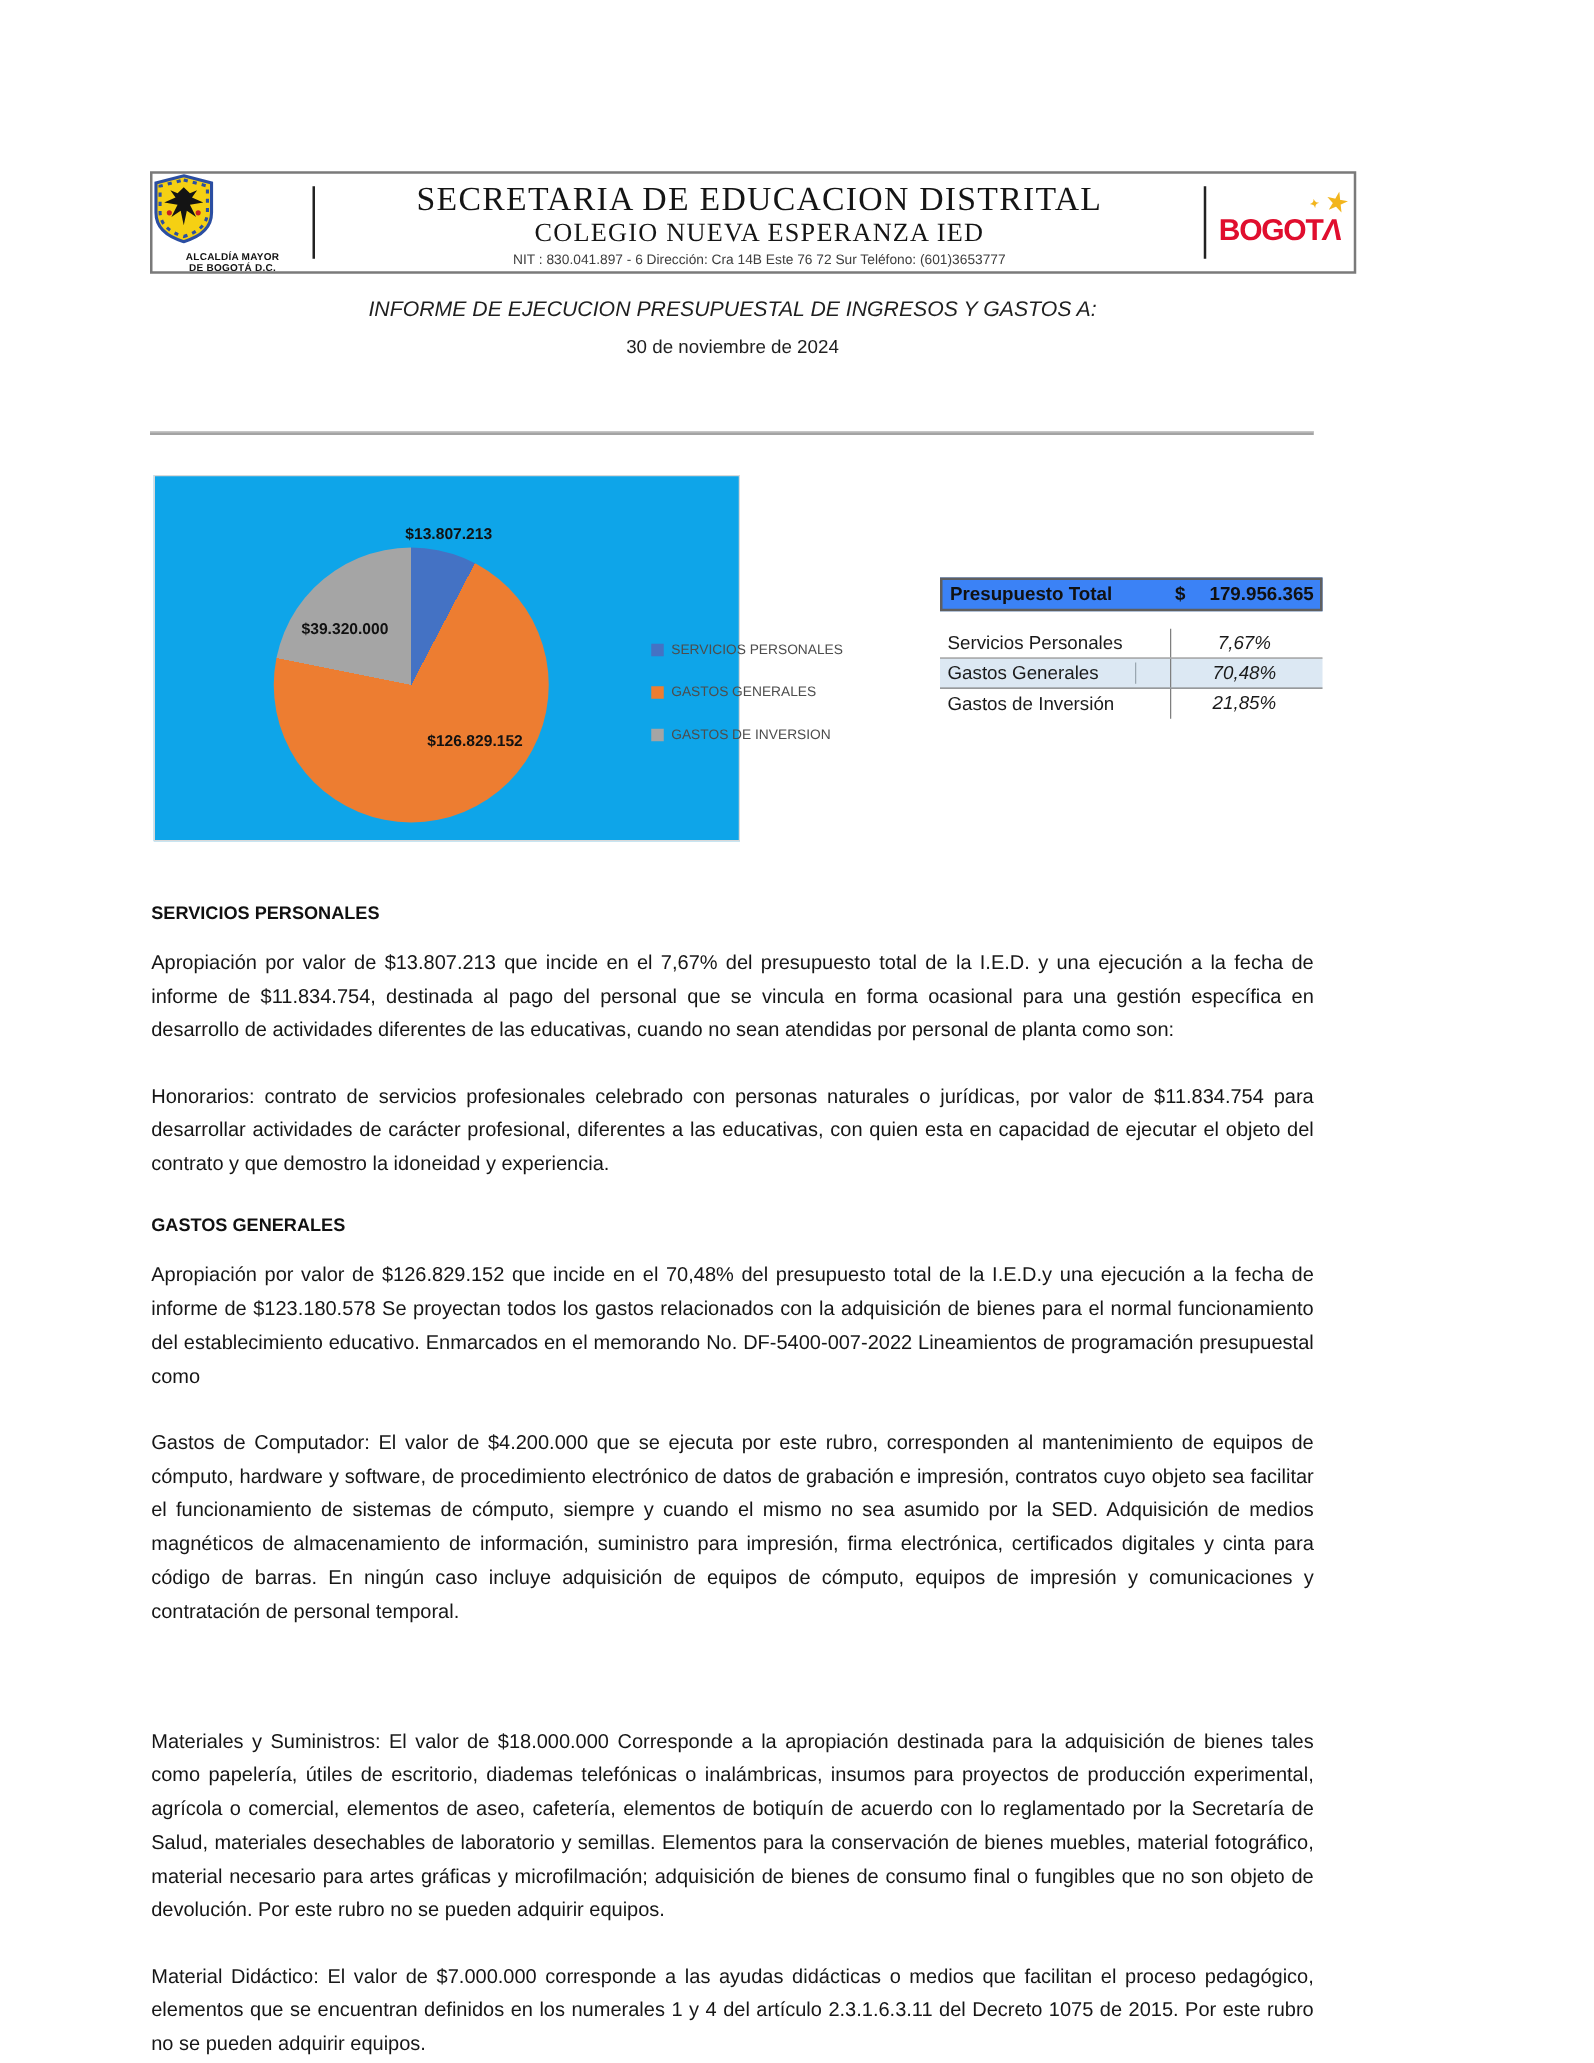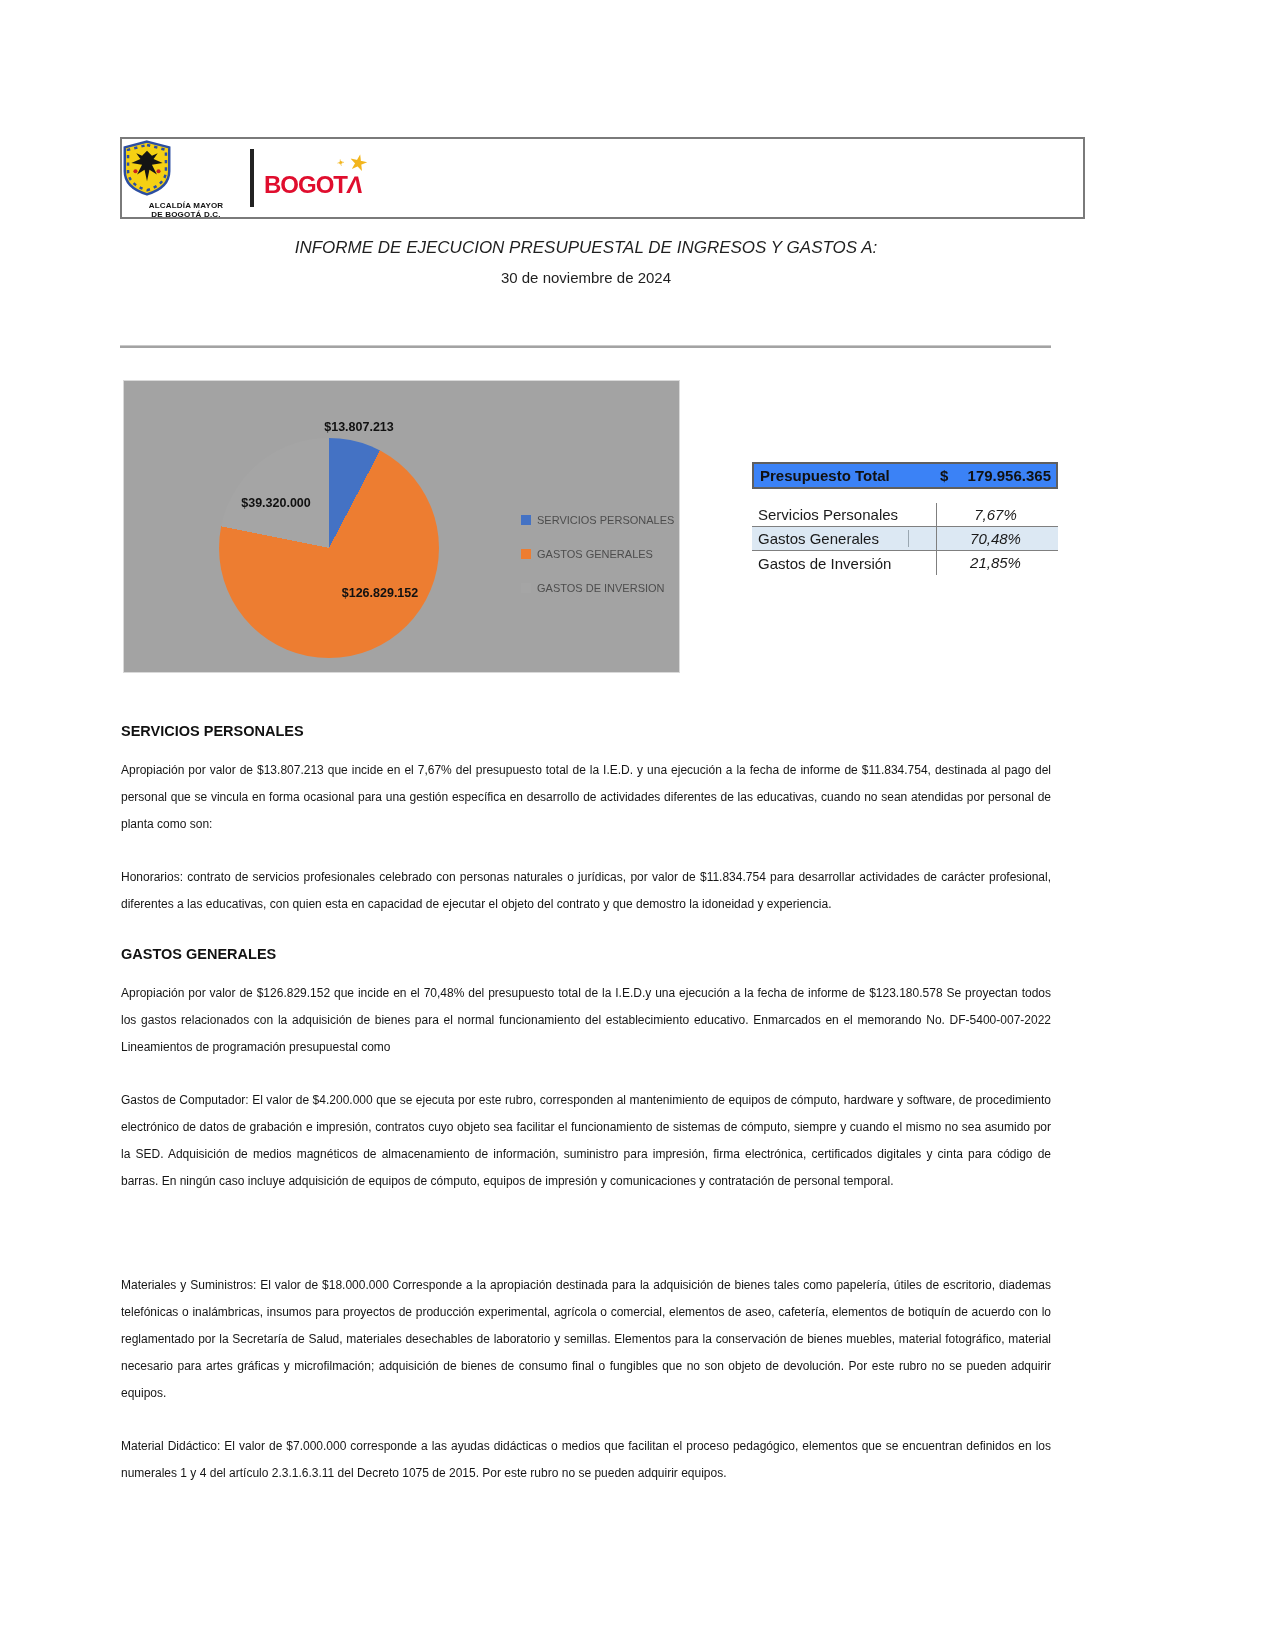--- a/index.html
+++ b/index.html
@@ -24,21 +24,21 @@
   .logo-star-small { position:absolute; top:-14px; right:18px; color:#f2b51d; font-size:9px; transform:rotate(-10deg); line-height:9px; }
 
   
   .doc-title { position:absolute; left:121px; top:238px; width:930px; text-align:center; font-size:17px; color:#1f1f1f;font-style:italic; }
   .doc-date  { position:absolute; left:121px; top:269px; width:930px; text-align:center; font-size:15px; color:#1f1f1f; }
   .section-banner { position:absolute; left:121px; top:327px; width:930px; text-align:center; font-size:13px; font-weight:bold; color:#111; }
   .section-rule { position:absolute; left:120px; top:345px; width:931px; height:3px; background:#a3a3a3; border-top:1px solid #c9c9c9; }
 
   
   .chart-row { position:absolute; left:121px; top:380px; width:937px; height:293px; }
-  .chart-box { position:absolute; left:2px; top:0; width:557px; height:293px; border:1px solid #d9d9d9; background:#a3a3a3; }
+  .chart-box { position:absolute; left:2px; top:0; width:469px; height:293px; border:1px solid #d9d9d9; background:#0ea5e9; }
   .pie { position:absolute; left:95px; top:57px; width:220px; height:220px; border-radius:50%; }
   .pie-label { position:absolute; transform:translate(-50%,-50%); font-size:12.5px; font-weight:bold; color:#111; white-space:nowrap; }
   .legend { position:absolute; left:397px; top:132px; }
   .legend-item { display:flex; align-items:center; margin-bottom:20px; height:14px; }
   .legend-swatch { width:10px; height:10px; margin-right:6px; flex:none; }
   .legend-label { font-size:11px; color:#4d4d4d; white-space:nowrap; }
 
   
   .summary { position:absolute; left:631px; top:82px; width:306px; }
   .sum-header { display:flex; align-items:center; height:27px; background:#3b82f6; border:2px solid #5f5f5f; font-weight:bold; font-size:15px; }
@@ -51,21 +51,21 @@
   .sum-row .val { width:122px; text-align:center; padding-right:4px; border-left:1px solid #7f7f7f; line-height:23px; height:100%;font-style:italic; }
   .sum-row.r0 { border-bottom:1px solid #7f7f7f; }
   .sum-row.hl { background:#dce8f3; border-bottom:1px solid #7f7f7f; }
   .sum-row.hl .lbl { border-right:1px solid #9aa7b1; }
 
   
   .body-text { position:absolute; left:121px; top:673px; width:930px; }
   .sec-heading { font-size:14.5px; font-weight:bold; color:#111; }
   .h-first { margin-top:50px; }
   .h-next  { margin-top:28px; }
-  .para { font-size:12px; line-height:27px; text-align:justify; color:#161616; }
+  .para { font-size:16px; line-height:27px; text-align:justify; color:#161616; }
   .p-after-h { margin-top:18px; }
   .p-gap { margin-top:26px; }
   .p-biggap { margin-top:77px; }
 </style>
 </head>
 <body>
 
 <div class="page">
 
   <div class="header-box">
@@ -78,20 +78,25 @@
           <circle cx="16" cy="38" r="2.5" fill="#c9211e"></circle>
           <circle cx="44" cy="38" r="2.5" fill="#c9211e"></circle>
         </svg>
       </span>
       <div class="crest-caption">
         <div>ALCALDÍA MAYOR</div>
         <div>DE BOGOTÁ D.C.</div>
       </div>
     </div>
     <div class="v-divider"></div>
+    <div class="center-block">
+      <div class="org-name">SECRETARIA DE EDUCACION DISTRITAL</div>
+      <div class="school-name">COLEGIO NUEVA ESPERANZA IED</div>
+      <div class="nit-line">NIT : 830.041.897 - 6 Dirección: Cra 14B Este 76 72 Sur Teléfono: (601)3653777</div>
+    </div>
     <div class="v-divider"></div>
     <div class="bogota-block">
       <div class="bogota-logo">
         <span class="logo-star">★</span>
         <span class="logo-star-small">✦</span>
         <span>BOGOT</span><span class="bogota-a">Λ</span>
       </div>
     </div>
   </div>
 

